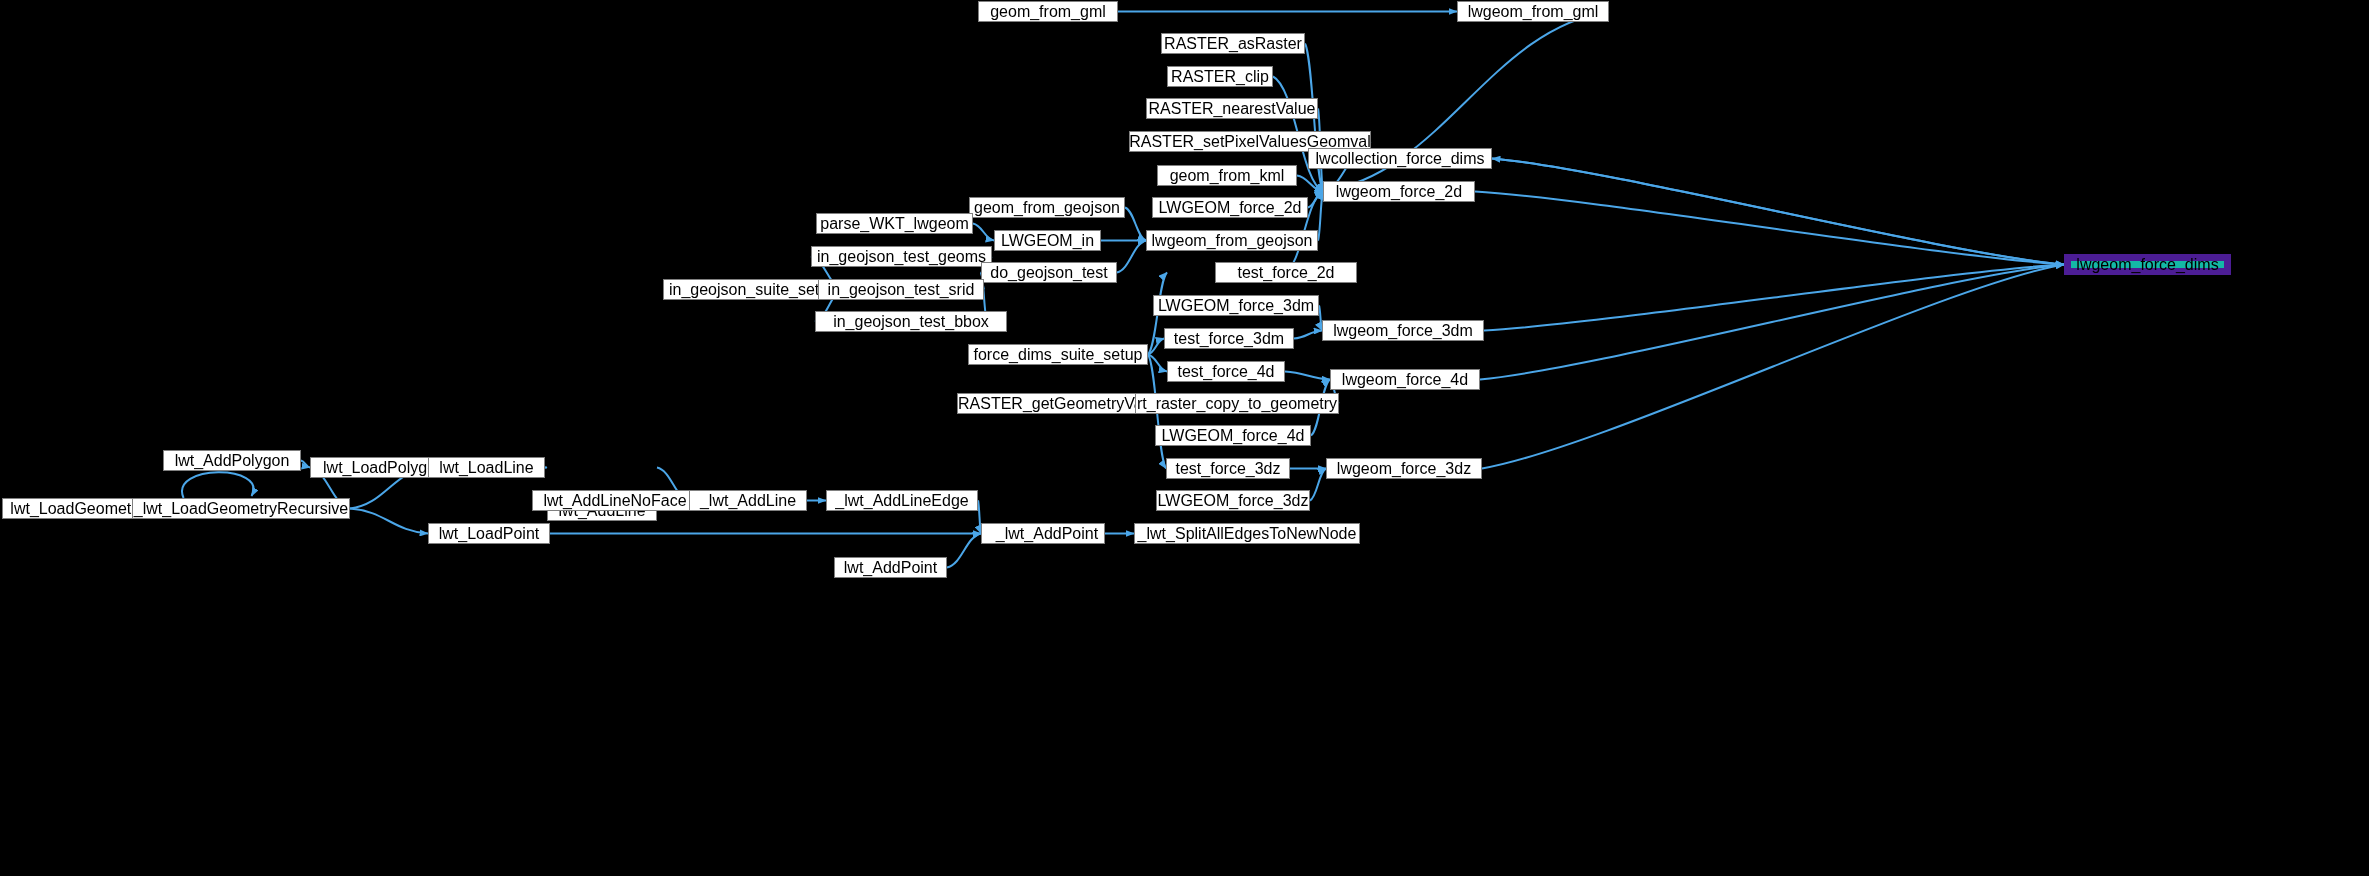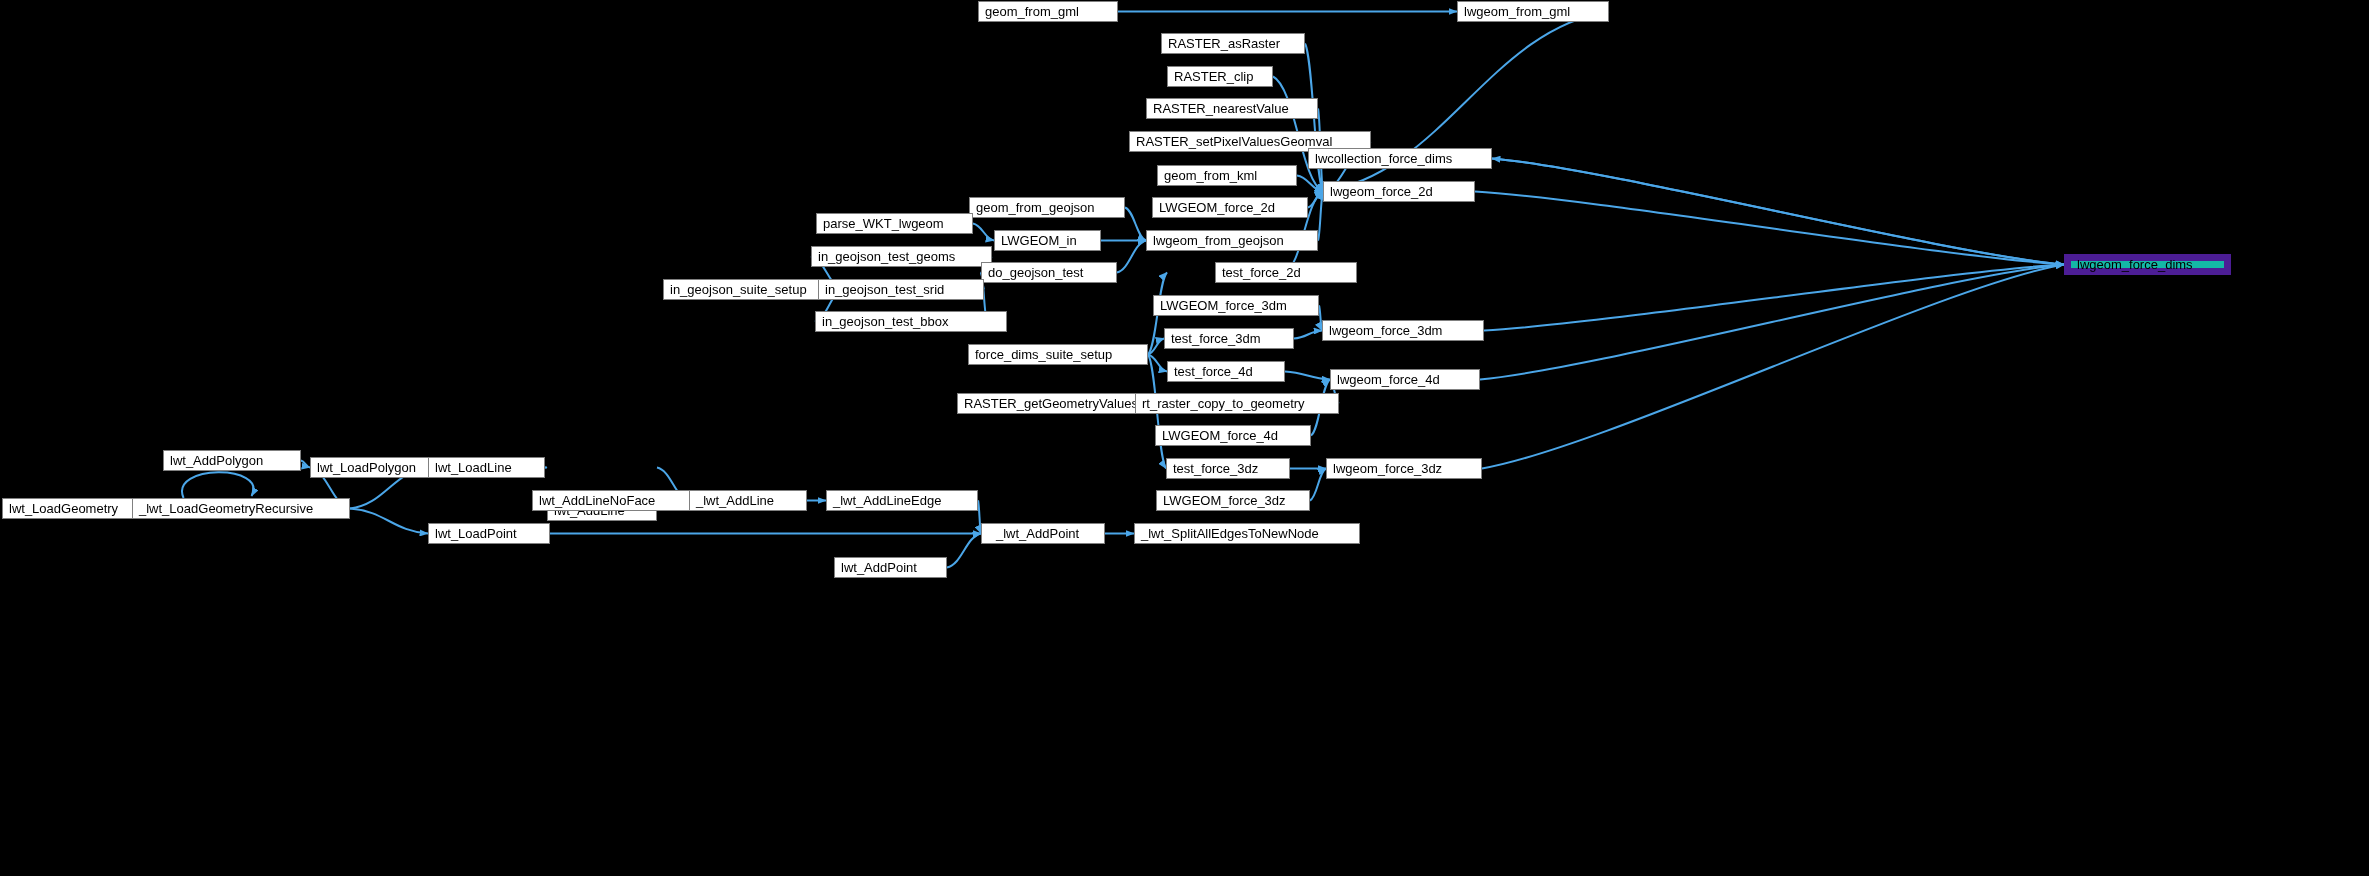--- a/index.html
+++ b/index.html
@@ -22,24 +22,25 @@
     width: 2369px;
     height: 876px;
     pointer-events: none;
   }
   .node {
     position: absolute;
     box-sizing: border-box;
     background: #ffffff;
     border: 1px solid #808080;
     color: #000000;
-    font-size: 13px;
+    font-size: 16px;
     line-height: 1;
     display: flex;
     align-items: center;
+    justify-content: center;
     white-space: nowrap;
     letter-spacing: 0px;
     z-index: 5;
   }
   .node.highlight {
     background: #14b8a6;
     border: 7px solid #4c1d95;
   }
   .node-label {
     display: block;

